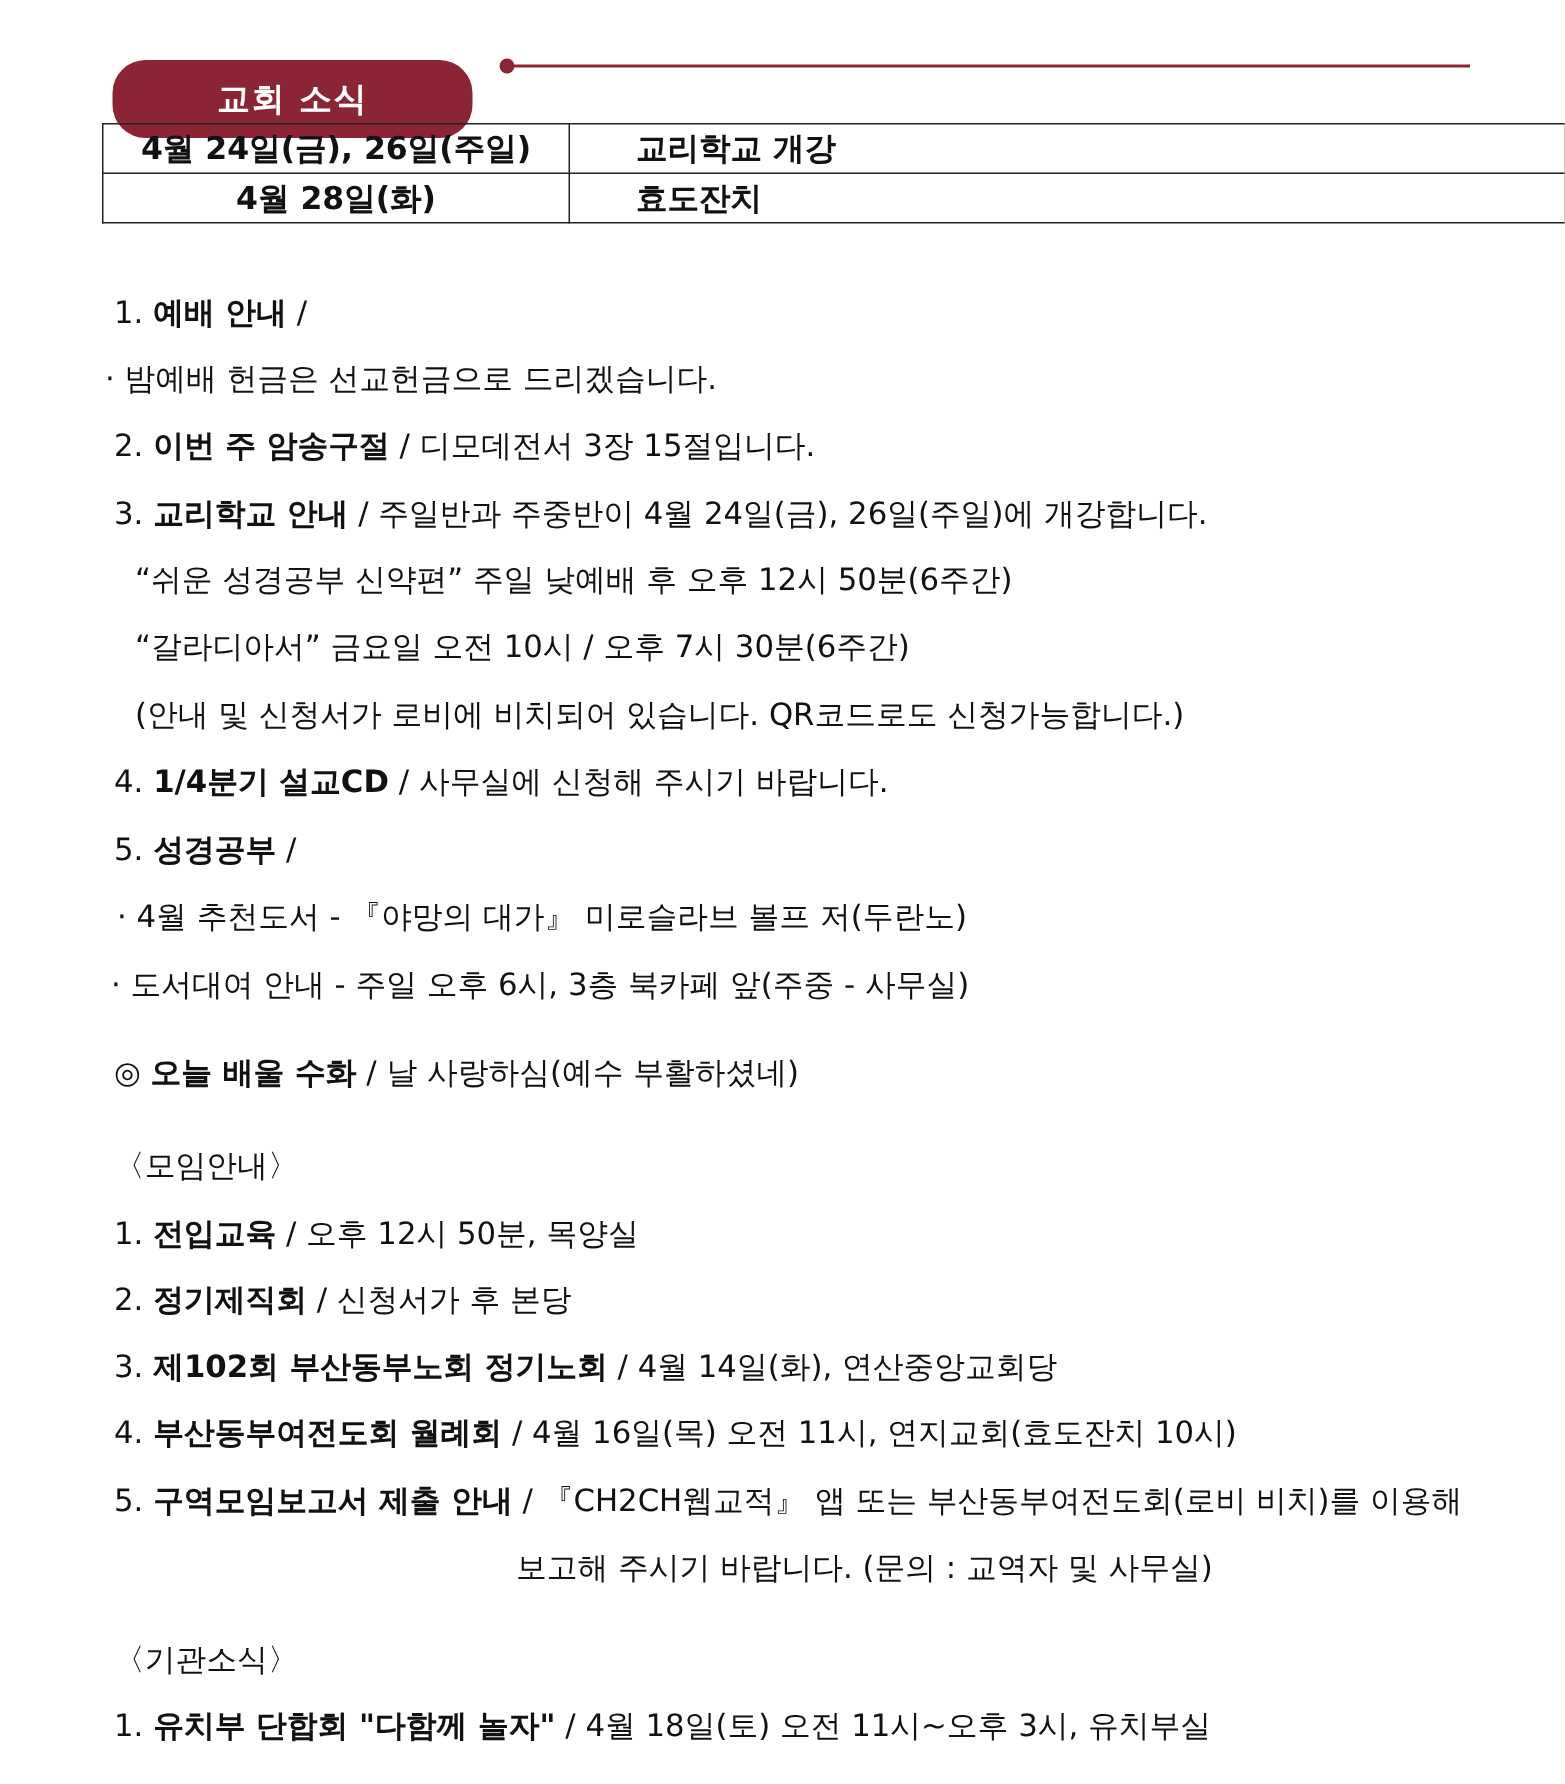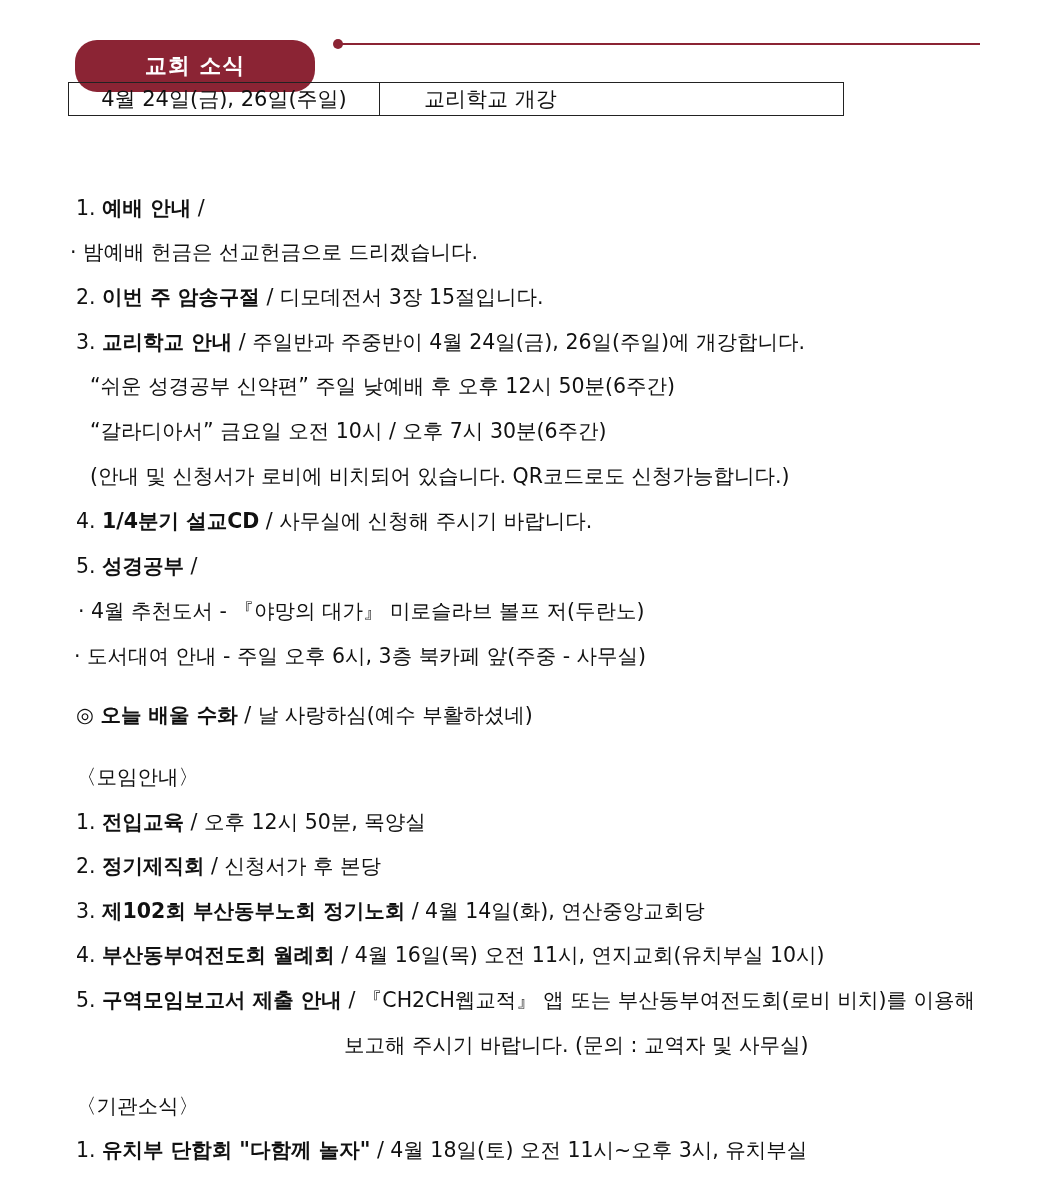--- a/index.html
+++ b/index.html
@@ -4,21 +4,21 @@
 <style>
   html, body { margin:0; padding:0; background:#ffffff; }
   body { width:1043px; height:1189px; position:relative; overflow:hidden;
          font-family:"DejaVu Sans","Liberation Sans",sans-serif; color:#111; }
   .header { position:absolute; left:75px; top:23px; width:905px; height:44px; }
   .pill { position:absolute; left:0; top:0; width:240px; height:52px; background:#8b2434;
           border-radius:22px; color:#fff; font-weight:bold; font-size:22px;
           display:flex; align-items:center; justify-content:center; letter-spacing:1px;margin-top:17px; }
   .dot { position:absolute; left:258px; top:16px; width:10px; height:10px; border-radius:50%; background:#8b2434; }
   .hline { position:absolute; left:266px; top:20px; right:0; height:2px; background:#8b2434; }
-  table.sched { position:absolute; left:68px; top:82px; width:776px; border-collapse:collapse; font-size:21px; }
+  table.sched { position:absolute; left:68px; top:82px; width:976px; border-collapse:collapse; font-size:21px;font-weight:bold; }
   table.sched td { border:1.5px solid #222; height:32px; padding:0; line-height:32px; }
   table.sched td.date { width:310px; text-align:center; }
   table.sched td.evt { padding-left:44px; }
   .content { position:absolute; left:60px; top:186px; width:960px; font-size:20.5px; }
   .line { position:absolute; left:16px; white-space:nowrap; }
   .b { font-weight:bold; }
 </style>
 </head>
 <body>
 
@@ -28,20 +28,24 @@
     </div>
   <div class="dot"></div>
   <div class="hline"></div>
 </div>
 
 <table class="sched">
   <tbody>
       <tr>
     <td class="date">4월 24일(금), 26일(주일)</td>
     <td class="evt">교리학교 개강</td>
+  </tr>
+  <tr>
+    <td class="date">4월 28일(화)</td>
+    <td class="evt">효도잔치</td>
   </tr>
 </tbody>
   </table>
 
 <div class="content">
   <div class="line" style="top:8px">
     <span>1.</span> <span class="b">예배 안내</span><span> /</span>
   </div>
   <div class="line" style="top:52px;left:10px">· 밤예배 헌금은 선교헌금으로 드리겠습니다.</div>
   <div class="line" style="top:97px">
@@ -69,21 +73,21 @@
   <div class="line" style="top:622px">
     <span>1.</span> <span class="b">전입교육</span><span> / 오후 12시 50분, 목양실</span>
   </div>
   <div class="line" style="top:666px">
     <span>2.</span> <span class="b">정기제직회</span><span> / 신청서가 후 본당</span>
   </div>
   <div class="line" style="top:711px">
     <span>3.</span> <span class="b">제102회 부산동부노회 정기노회</span><span> / 4월 14일(화), 연산중앙교회당</span>
   </div>
   <div class="line" style="top:755px">
-    <span>4.</span> <span class="b">부산동부여전도회 월례회</span><span> / 4월 16일(목) 오전 11시, 연지교회(유치부실 10시)</span>
+    <span>4.</span> <span class="b">부산동부여전도회 월례회</span><span> / 4월 16일(목) 오전 11시, 연지교회(효도잔치 10시)</span>
   </div>
   <div class="line" style="top:800px">
     <span>5.</span> <span class="b">구역모임보고서 제출 안내</span><span> / 『CH2CH웹교적』 앱 또는 부산동부여전도회(로비 비치)를 이용해</span>
   </div>
   <div class="line" style="top:845px;left:284px">보고해 주시기 바랍니다. (문의 : 교역자 및 사무실)</div>
 
   <div class="line" style="top:906px">〈기관소식〉</div>
   <div class="line" style="top:950px">
     <span>1.</span> <span class="b">유치부 단합회 "다함께 놀자"</span><span> / 4월 18일(토) 오전 11시~오후 3시, 유치부실</span>
   </div>

